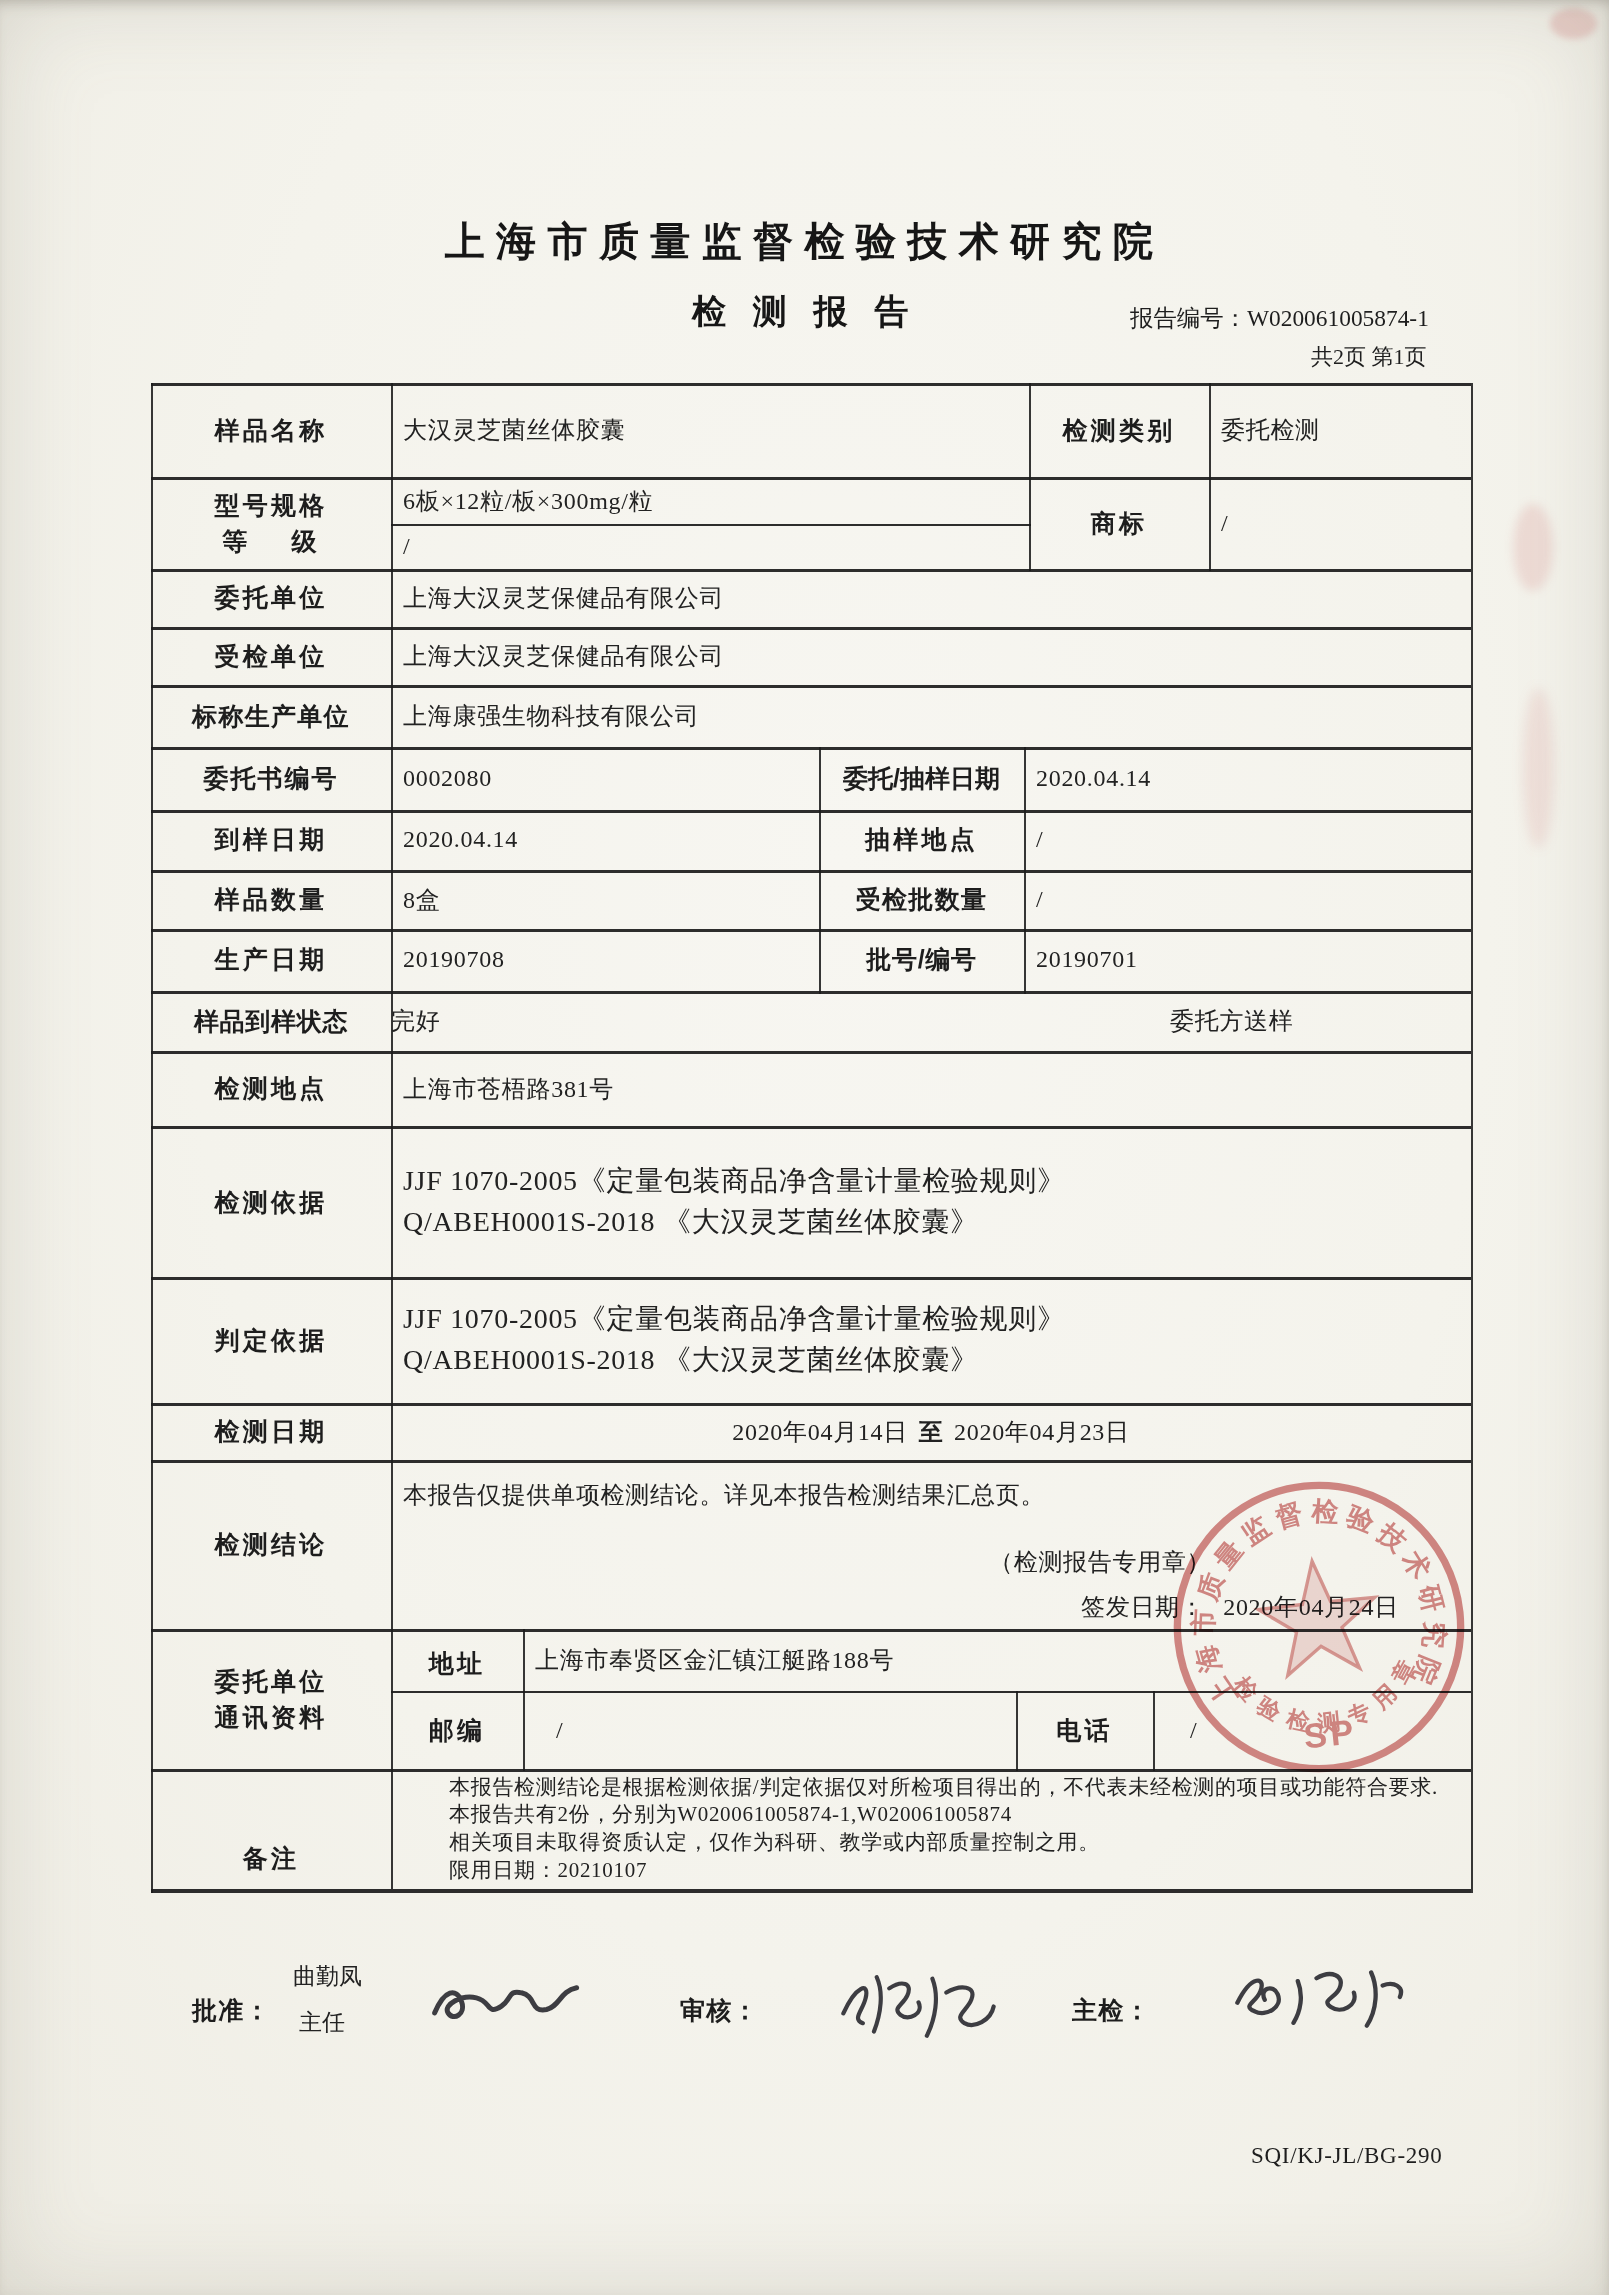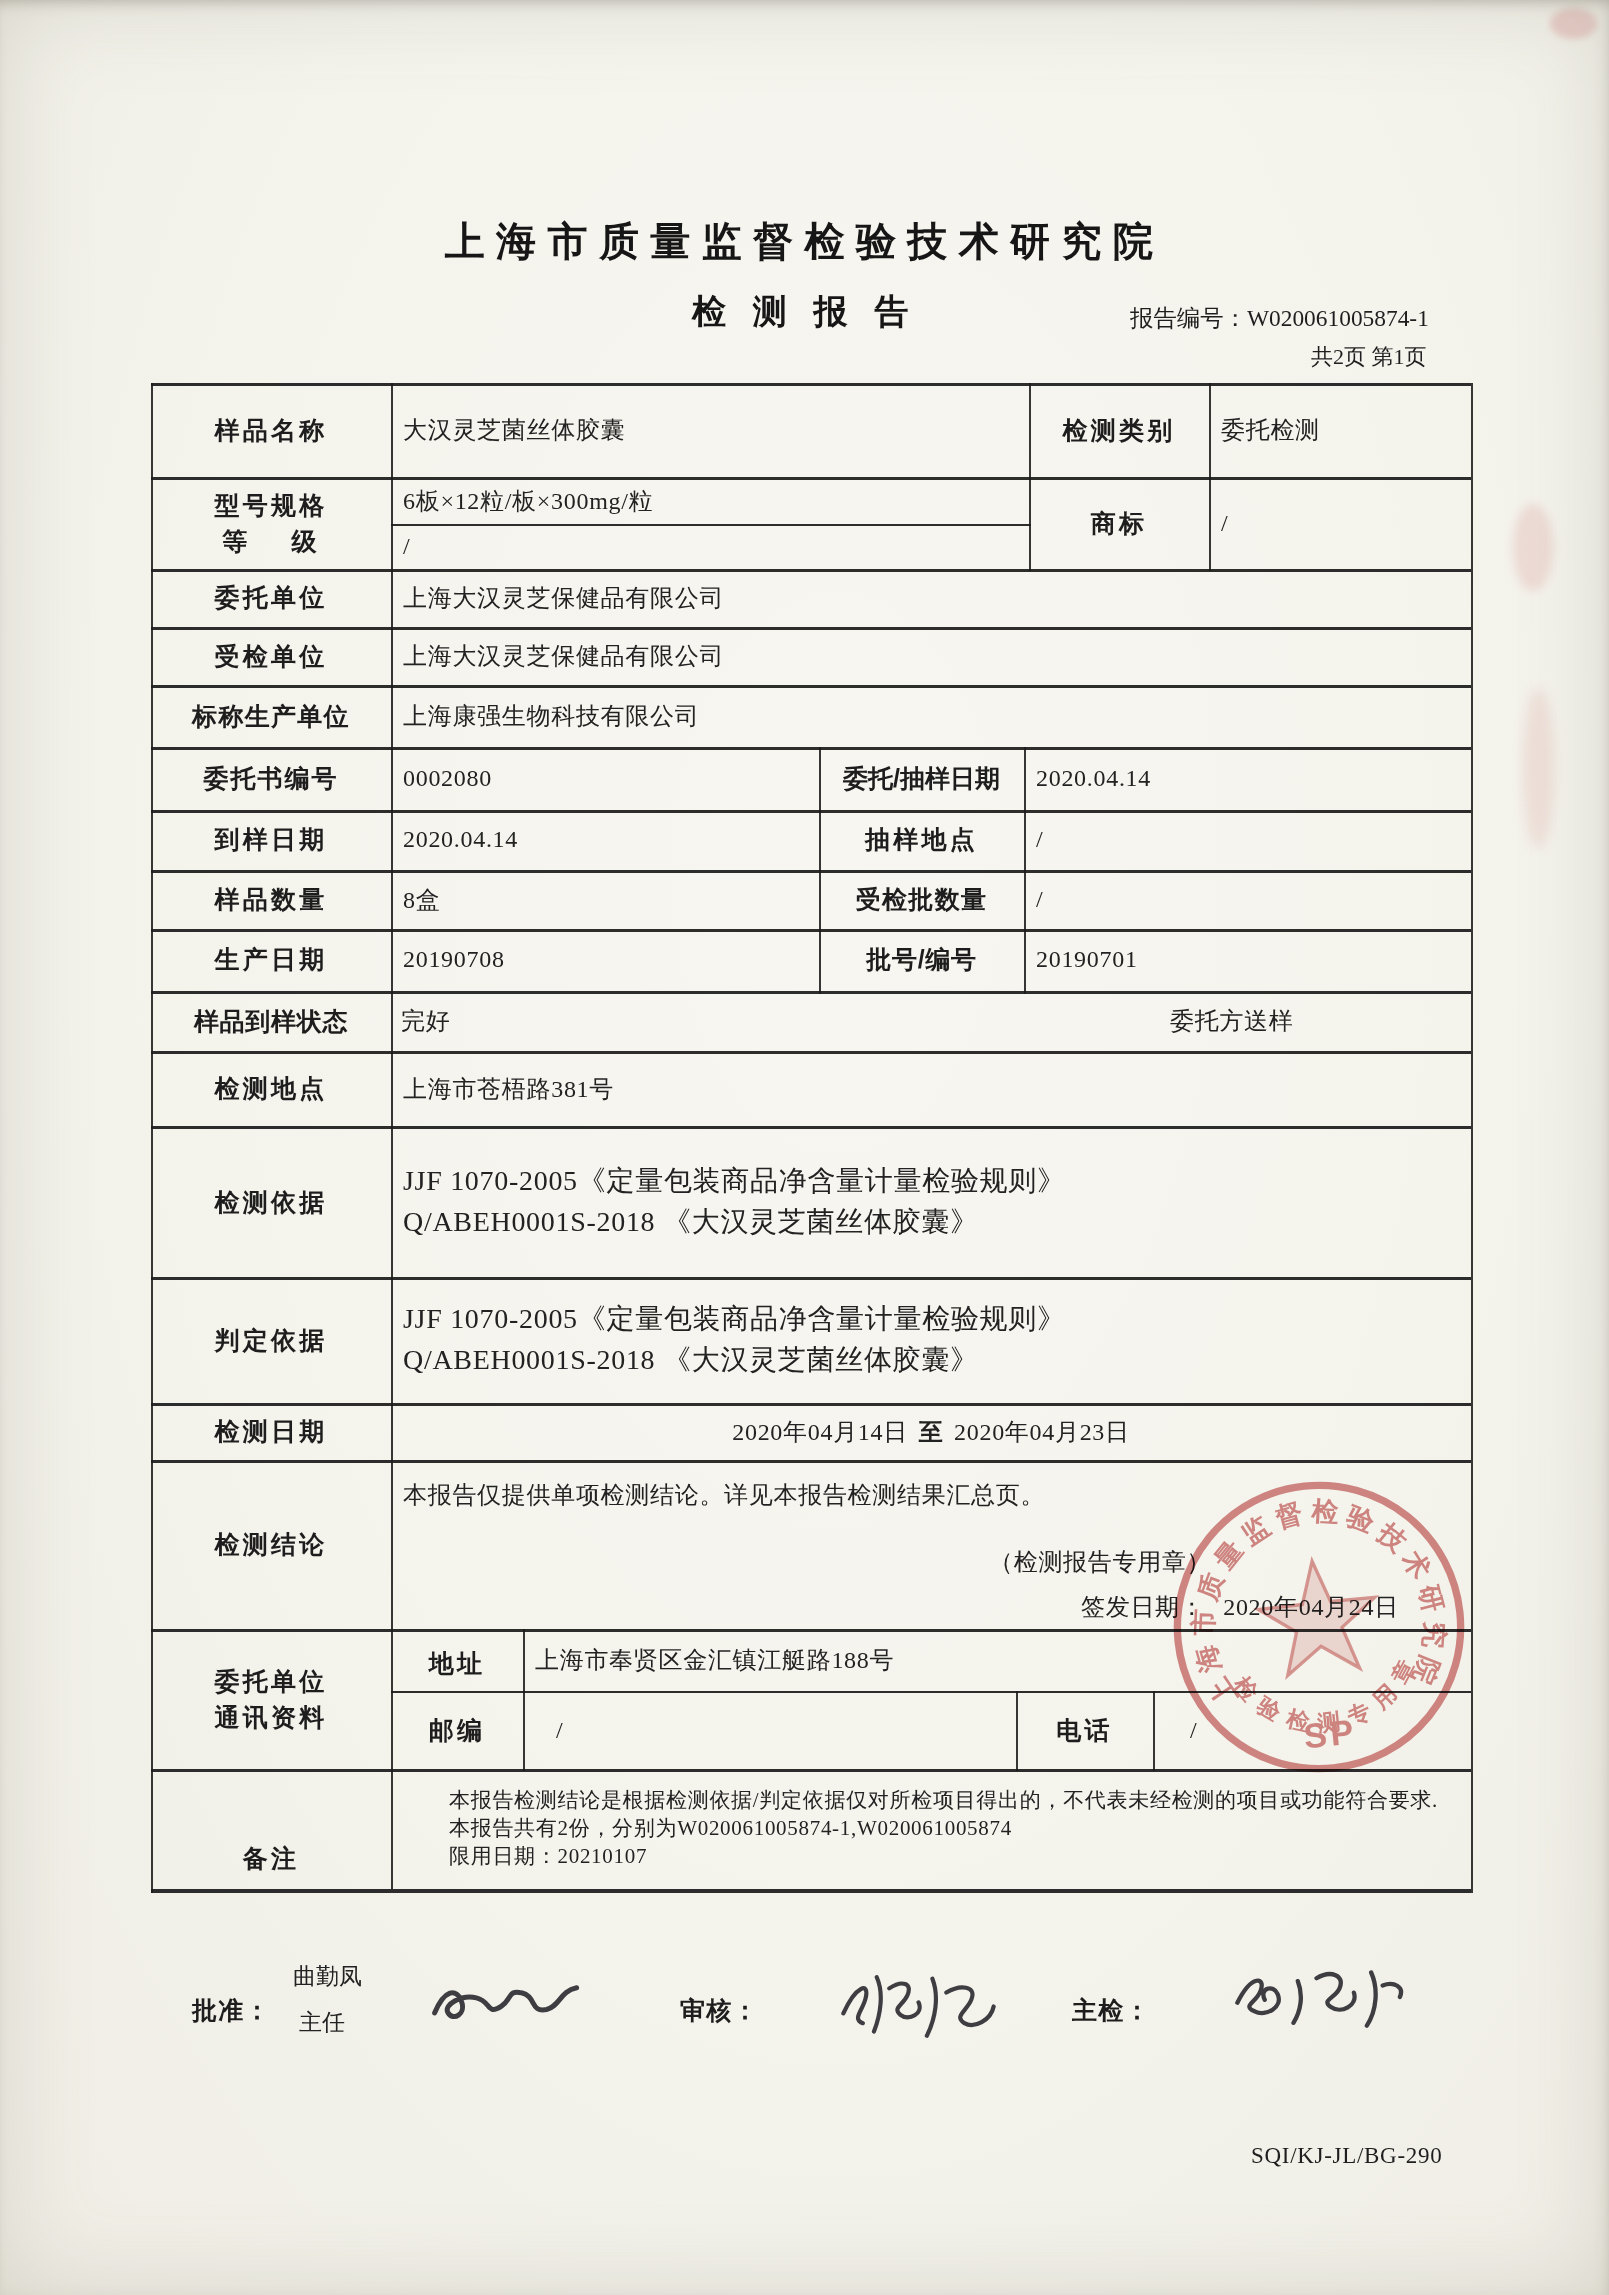--- a/index.html
+++ b/index.html
@@ -113,21 +113,21 @@
 <div class="val" style="left:391px;top:870px;width:428px;height:59px;text-align:right;">8盒</div>
 <div class="lbl" style="left:819px;top:870px;width:205px;height:59px;letter-spacing:1.3px;">受检批数量</div>
 <div class="val" style="left:1024px;top:870px;width:447px;height:59px;">/</div>
 
 <div class="lbl" style="left:151px;top:929px;width:240px;height:61px;">生产日期</div>
 <div class="val" style="left:391px;top:929px;width:428px;height:61px;">20190708</div>
 <div class="lbl" style="left:819px;top:929px;width:205px;height:61px;letter-spacing:0.7px;">批号/编号</div>
 <div class="val" style="left:1024px;top:929px;width:447px;height:61px;">20190701</div>
 
 <div class="lbl" style="left:151px;top:991px;width:240px;height:60px;letter-spacing:0.7px;">样品到样状态</div>
-<div class="val" style="left:389px;top:991px;width:401px;height:60px;">完好</div>
+<div class="val" style="left:379px;top:991px;width:401px;height:60px;">完好</div>
 <div class="val" style="left:1158px;top:991px;width:313px;height:60px;">委托方送样</div>
 
 <div class="lbl" style="left:151px;top:1051px;width:240px;height:75px;">检测地点</div>
 <div class="val" style="left:391px;top:1051px;width:1080px;height:75px;">上海市苍梧路381号</div>
 
 <div class="lbl" style="left:151px;top:1126px;width:240px;height:152px;">检测依据</div>
 <div class="val col" style="left:391px;top:1126px;width:1080px;height:152px;">
   <div>JJF 1070-2005《定量包装商品净含量计量检验规则》</div>
   <div>Q/ABEH0001S-2018 《大汉灵芝菌丝体胶囊》</div>
 </div>
@@ -163,20 +163,21 @@
 <div class="val" style="left:523px;top:1629px;width:948px;height:62px;">上海市奉贤区金汇镇江艇路188号</div>
 <div class="lbl" style="left:391px;top:1691px;width:132px;height:78px;">邮编</div>
 <div class="val" style="left:523px;top:1691px;width:493px;height:78px;padding-left:33px;">/</div>
 <div class="lbl" style="left:1016px;top:1691px;width:137px;height:78px;">电话</div>
 <div class="val" style="left:1153px;top:1691px;width:318px;height:78px;padding-left:37px;">/</div>
 
 <div class="lbl" style="left:151px;top:1769px;width:240px;height:120px;margin-top:29px;">备注</div>
 <div class="val col" style="left:391px;top:1769px;width:1080px;height:120px;font-size:21px;line-height:1.32;">
   <div class="remark-line">本报告检测结论是根据检测依据/判定依据仅对所检项目得出的，不代表未经检测的项目或功能符合要求.</div>
   <div class="remark-line">本报告共有2份，分别为W020061005874-1,W020061005874</div>
+  <div class="remark-line">相关项目未取得资质认定，仅作为科研、教学或内部质量控制之用。</div>
   <div class="remark-line">限用日期：20210107</div>
 </div>
 
 <svg id="stamp" class="abs" style="left: 1162px; top: 1470px; color: rgb(191, 67, 65);" width="314" height="314" viewBox="0 0 470 470">
   <g transform="rotate(-6 235 235)">
     <circle cx="235" cy="235" r="212" fill="none" stroke="currentColor" stroke-width="11"></circle>
     <polygon points="235,136 256.2,198.9 322.5,199.6 269.2,239.1 289.1,302.4 235,264 180.9,302.4 200.8,239.1 147.5,199.6 213.8,198.9" fill="currentColor" fill-opacity="0.28" stroke="currentColor" stroke-opacity="0.85" stroke-width="5"></polygon>
     <g id="stamp-ring-text" font-weight="bold">
         <text transform="translate(84.9 314.8) rotate(-118.0)" font-size="40" text-anchor="middle">上</text>
         <text transform="translate(67.5 264.1) rotate(-99.8)" font-size="40" text-anchor="middle">海</text>

